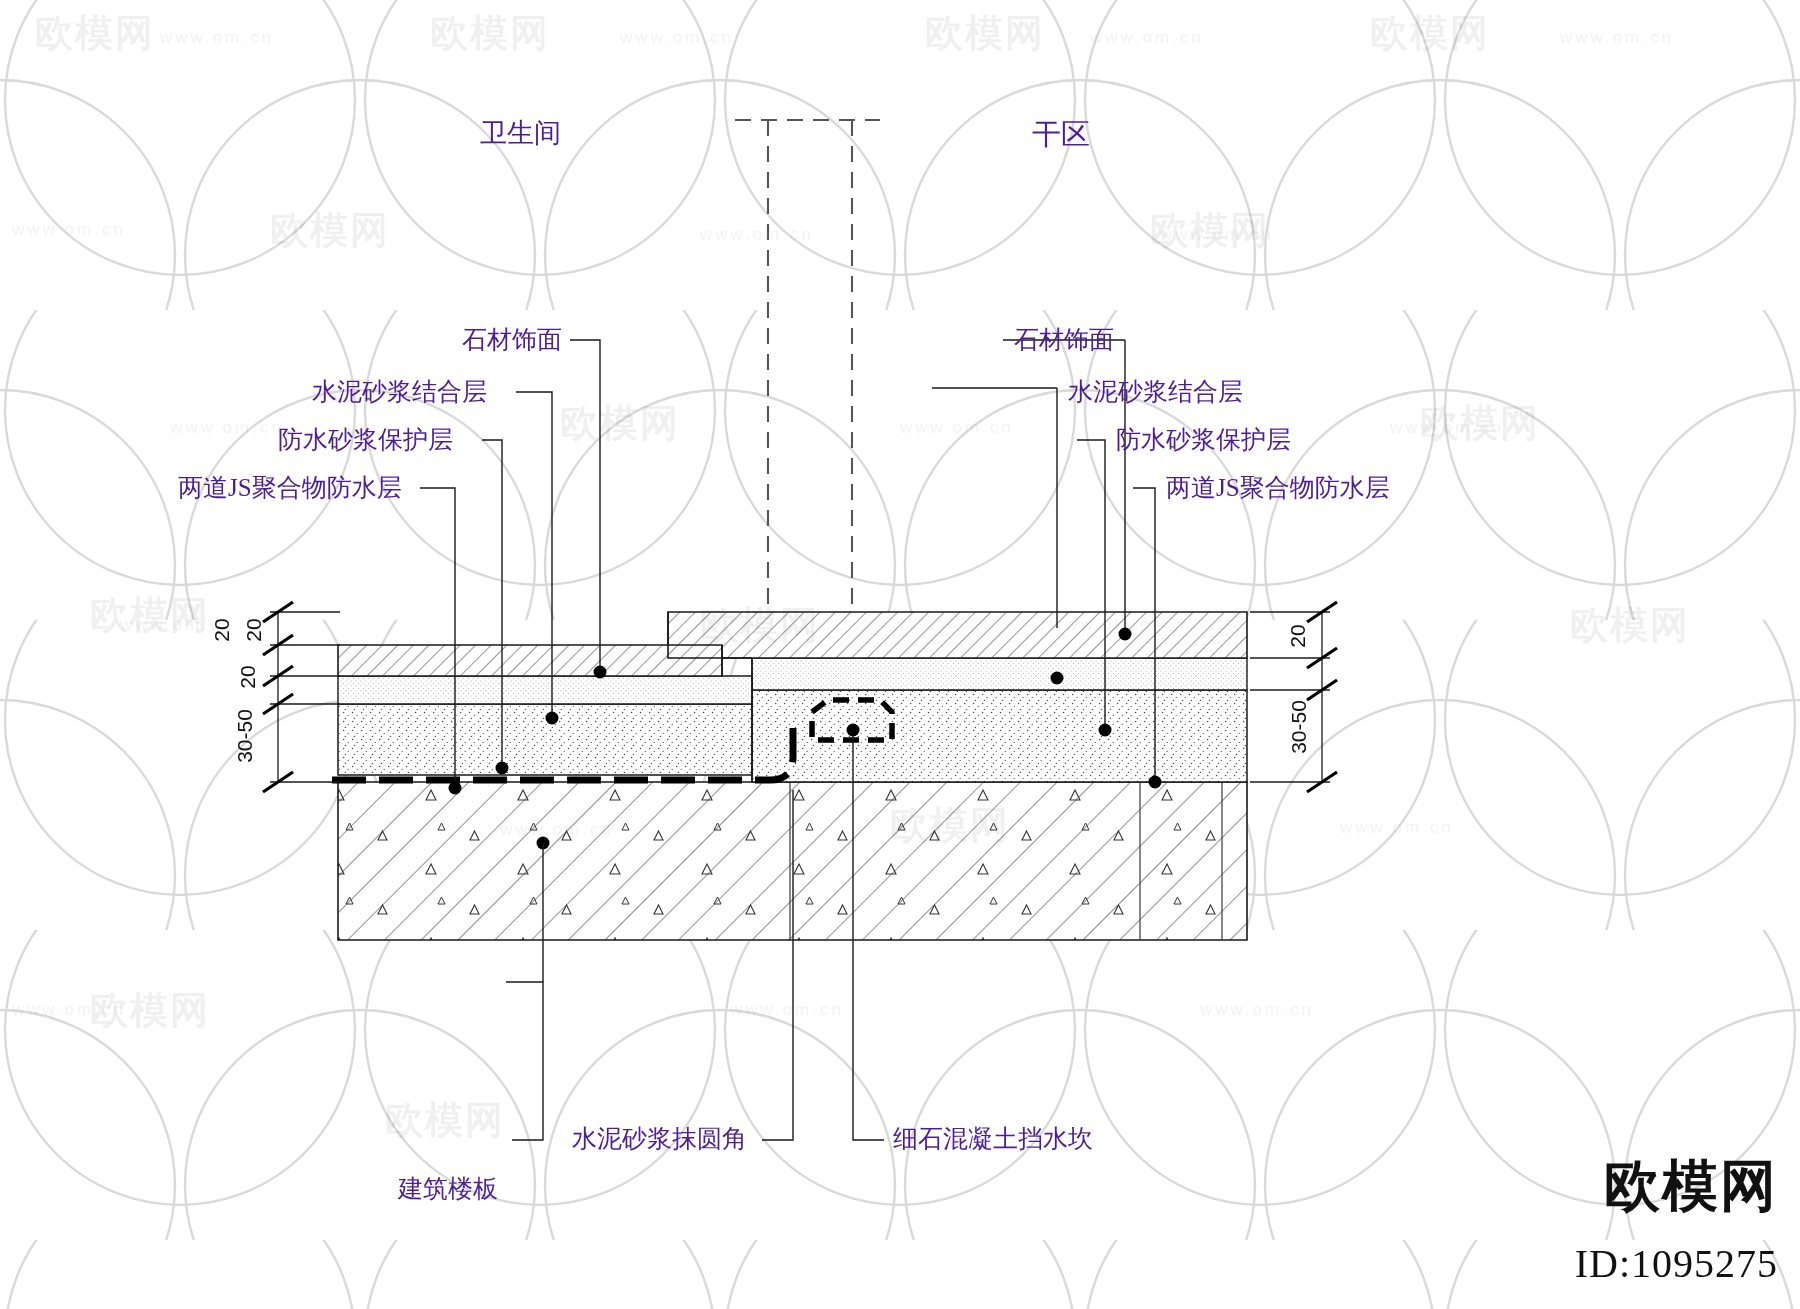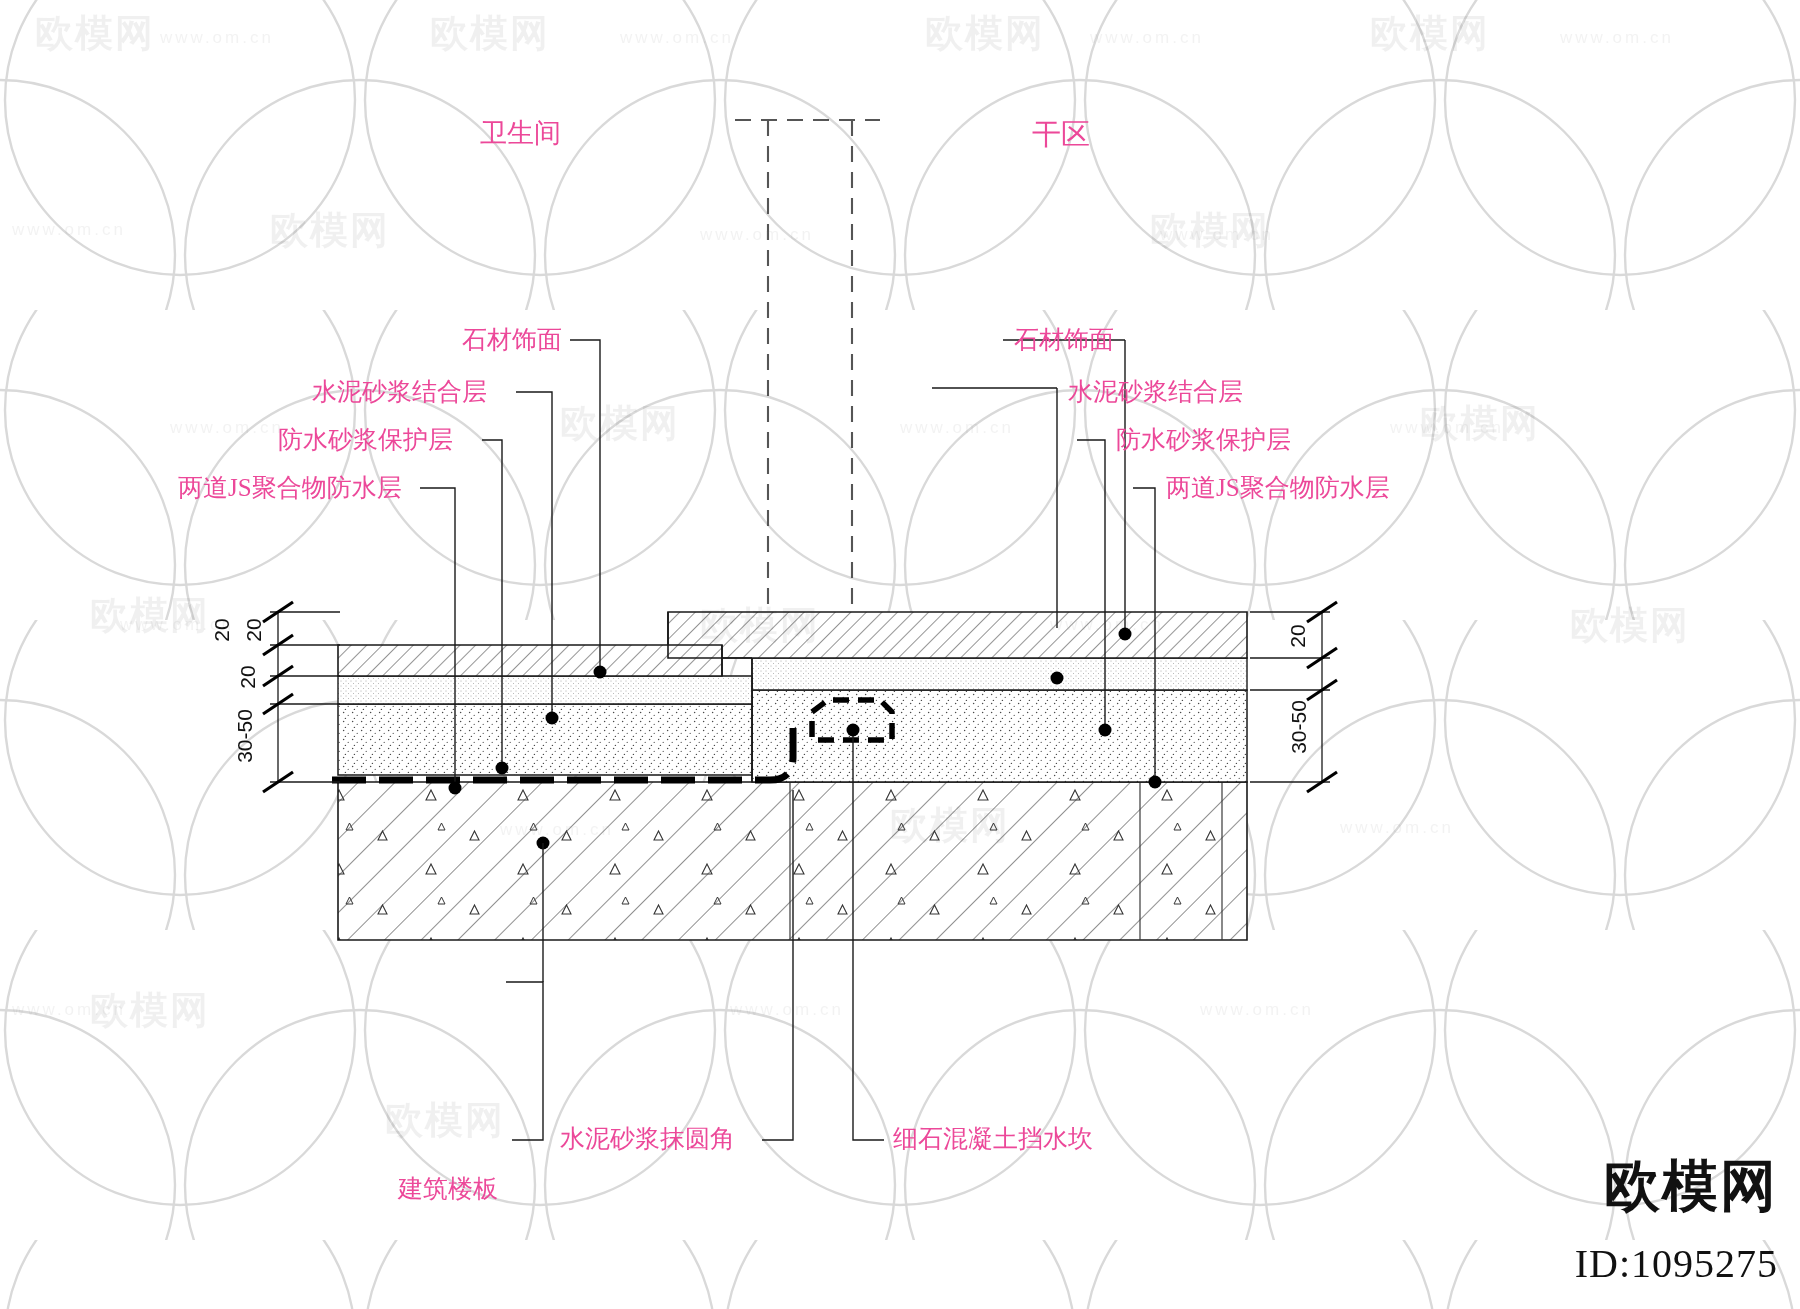--- a/index.html
+++ b/index.html
@@ -4,21 +4,21 @@
 <style>
   html,body{margin:0;padding:0;background:#ffffff;}
   body{width:1800px;height:1309px;position:relative;overflow:hidden;
        font-family:"Liberation Serif","DejaVu Serif",serif;color:#1a1a1a;}
   #stage{position:absolute;inset:0;}
   svg{position:absolute;left:0;top:0;}
   .wm{position:absolute;color:#000;opacity:.055;font-family:"Liberation Sans",sans-serif;
       font-weight:700;letter-spacing:2px;white-space:nowrap;pointer-events:none;}
   .wmtxt{position:absolute;opacity:.10;color:#8a8a8a;font-family:"Liberation Sans",sans-serif;
       font-size:17px;letter-spacing:3px;white-space:nowrap;pointer-events:none;}
-  .lbl{position:absolute;white-space:nowrap;font-size:25px;line-height:1;color:#ec4899;text-align:center;}
+  .lbl{position:absolute;white-space:nowrap;font-size:25px;line-height:1;color:#4c1d95;text-align:center;}
   .dim{position:absolute;white-space:nowrap;font-size:21px;color:#111;
        transform-origin:center center;font-family:"Liberation Sans",sans-serif;}
   .rot{transform:rotate(-90deg);}
   .brand{position:absolute;right:22px;bottom:84px;font-size:56px;font-weight:700;
          color:#111;font-family:"Liberation Sans",sans-serif;letter-spacing:2px;}
   .bid{position:absolute;right:22px;bottom:22px;font-size:40px;color:#111;
        font-family:Liberation Serif, serif;letter-spacing:1px;}
 </style>
 </head>
 <body>
@@ -253,21 +253,21 @@
   <div class="lbl" style="left:312px; top:379px;">水泥砂浆结合层</div>
   <div class="lbl" style="left:278px; top:427px;">防水砂浆保护层</div>
   <div class="lbl" style="left:178px; top:475px;">两道JS聚合物防水层</div>
 
   <div class="lbl" style="left:1014px; top:327px;">石材饰面</div>
   <div class="lbl" style="left:1068px; top:379px;">水泥砂浆结合层</div>
   <div class="lbl" style="left:1116px; top:427px;">防水砂浆保护层</div>
   <div class="lbl" style="left:1166px; top:475px;">两道JS聚合物防水层</div>
 
   <div class="lbl" style="left:398px; top:1176px;">建筑楼板</div>
-  <div class="lbl" style="left:560px; top:1126px;">水泥砂浆抹圆角</div>
+  <div class="lbl" style="left:572px; top:1126px;">水泥砂浆抹圆角</div>
   <div class="lbl" style="left:893px; top:1126px;">细石混凝土挡水坎</div>
 
   <div class="dim rot" style="left:242px; top:618px;">20</div>
   <div class="dim rot" style="left:210px; top:618px;">20</div>
   <div class="dim rot" style="left:236px; top:665px;">20</div>
   <div class="dim rot" style="left:218px; top:724px;">30-50</div>
 
   <div class="dim rot" style="left:1286px; top:624px;">20</div>
   <div class="dim rot" style="left:1272px; top:715px;">30-50</div>
 

